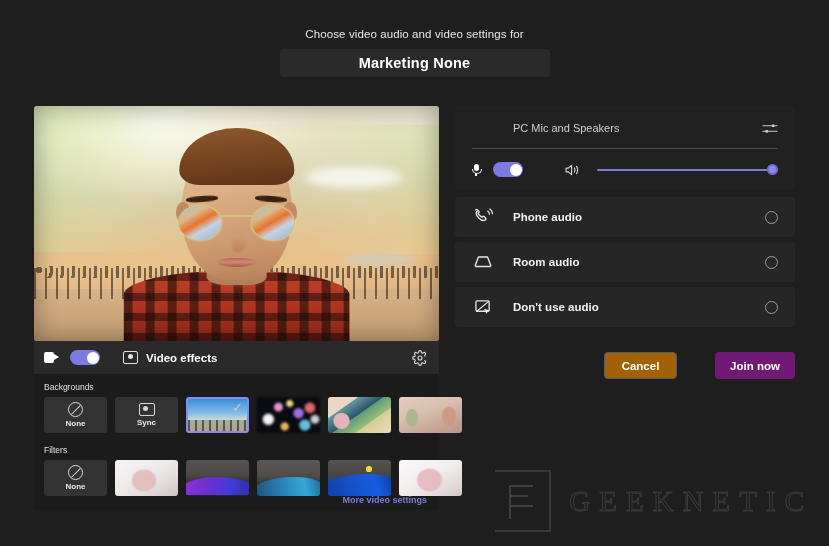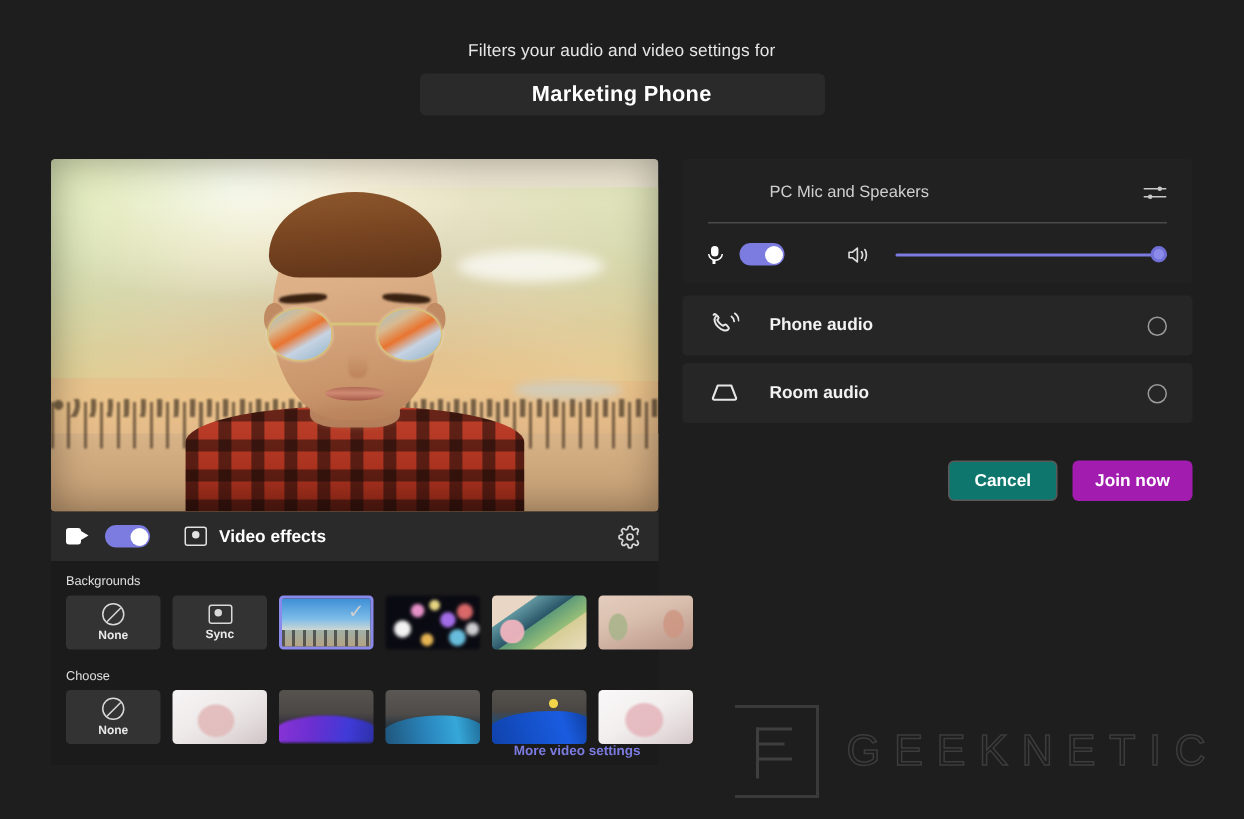--- a/index.html
+++ b/index.html
@@ -664,29 +664,30 @@
     border-radius: 4px;
     font-size: 11.5px;
     font-weight: bold;
     display: flex;
     align-items: center;
     justify-content: center;
     box-sizing: border-box;
   }
   .btn-cancel {
     width: 73px;
-    background: #0f766e;
+    background: #a16207;
     border: 1px solid #5a5a5a;
     color: #ffffff;
     text-align: right;
   }
   .btn-join {
     width: 80px;
-    background: #a21caf;
+    background: #701a75;
     color: #ffffff;
+    margin-left: 28px;
   }
 
   
   .watermark {
     position: absolute;
     right: 16px;
     bottom: 14px;
     display: flex;
     align-items: center;
     gap: 18px;
@@ -721,32 +722,32 @@
     position: absolute;
     left: 12px; top: 13px;
     width: 2px; height: 34px;
     background: #3f3f3f;
   }
   .wm-text {
     font-size: 29px;
     letter-spacing: 9px;
     color: transparent;
     -webkit-text-stroke: 1px #3c3c3c;
-    font-family: Liberation Sans, sans-serif;
+    font-family: Liberation Serif, serif;
     font-weight: normal;
   }
   svg { display:block; }
 </style>
 </head>
 <body>
 
 <div class="header">
-  <div class="header-sub">Filters your audio and video settings for</div>
+  <div class="header-sub">Choose video audio and video settings for</div>
   <div class="header-title-wrap">
-    <div class="header-title">Marketing Phone</div>
+    <div class="header-title">Marketing None</div>
   </div>
 </div>
 
 <div class="main">
 
   <div class="left-col">
 
     <div class="video-preview">
       <div class="vp-sky"></div>
       <div class="vp-sky-tint"></div>
@@ -808,21 +809,21 @@
           <div class="thumb-label">Sync</div>
         </div>
         <div class="thumb bg-beach selected">
           <div class="thumb-check">✓</div>
         </div>
         <div class="thumb bg-bokeh"></div>
         <div class="thumb bg-illus"></div>
         <div class="thumb bg-room"></div>
       </div>
 
-      <div class="fx-section-title" style="margin-top:12px">Choose</div>
+      <div class="fx-section-title" style="margin-top:12px">Filters</div>
       <div class="thumb-row">
         <div class="thumb plain">
           <div class="icon-none"></div>
           <div class="thumb-label">None</div>
         </div>
         <div class="thumb ft-light"></div>
         <div class="thumb ft-purple"></div>
         <div class="thumb ft-teal"></div>
         <div class="thumb ft-blue"></div>
         <div class="thumb ft-light2"></div>
@@ -892,20 +893,33 @@
         <div class="audio-icon">
           <svg width="20" height="16" viewBox="0 0 20 16" fill="none" stroke="#e6e6e6" stroke-width="1.4" stroke-linejoin="round">
             <path d="M5.5 3h9l3.2 8.2c.2.6-.2 1.3-.9 1.3H3.2c-.7 0-1.1-.7-.9-1.3L5.5 3z"></path>
           </svg>
         </div>
         <div class="audio-label">Room audio</div>
         <div class="radio"></div>
       </div>
     </div>
 
+    <div class="audio-card">
+      <div class="audio-row compact">
+        <div class="audio-icon">
+          <svg width="19" height="17" viewBox="0 0 20 18" fill="none" stroke="#e6e6e6" stroke-width="1.4" stroke-linejoin="round" stroke-linecap="round">
+            <rect x="2" y="2" width="14" height="11" rx="1.4"></rect>
+            <path d="M3 13L15.5 2.5" stroke-width="1.2"></path>
+            <path d="M10.5 10.2l2.7 5.6 1.2-2.4 2.4-1.2-6.3-2z" fill="#e6e6e6" stroke="none"></path>
+          </svg>
+        </div>
+        <div class="audio-label">Don't use audio</div>
+        <div class="radio"></div>
+      </div>
+    </div>
 
     <div class="actions">
       <div class="btn btn-cancel">Cancel</div>
       <div class="btn btn-join">Join now</div>
     </div>
   </div>
 </div>
 
 <div class="watermark">
   <div class="wm-mark">

